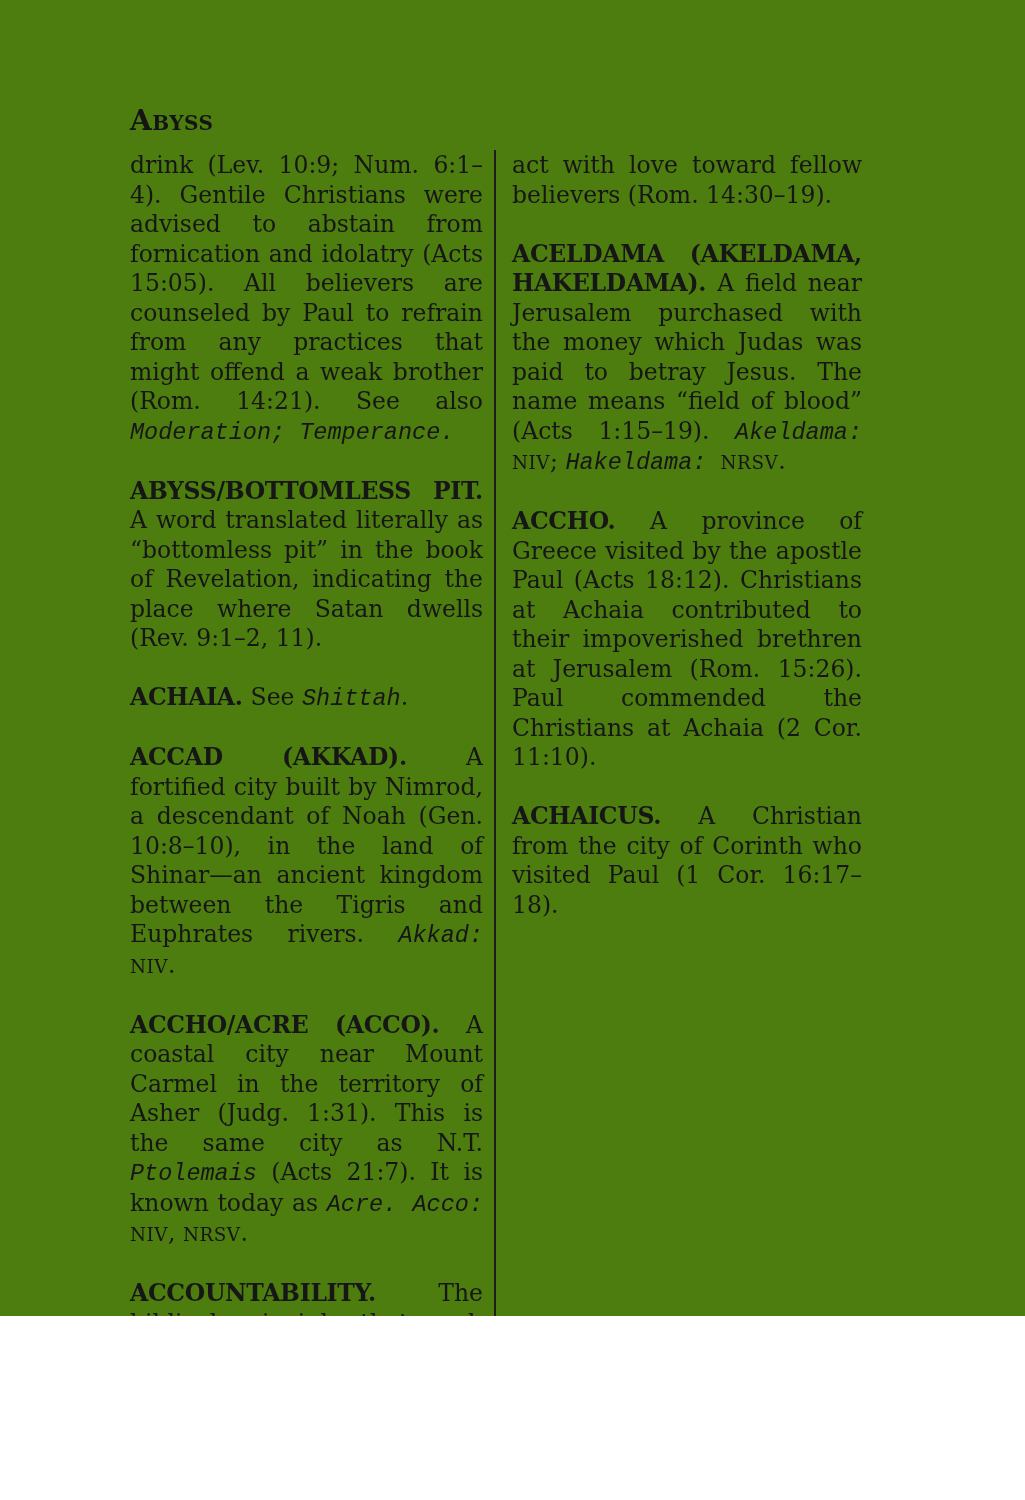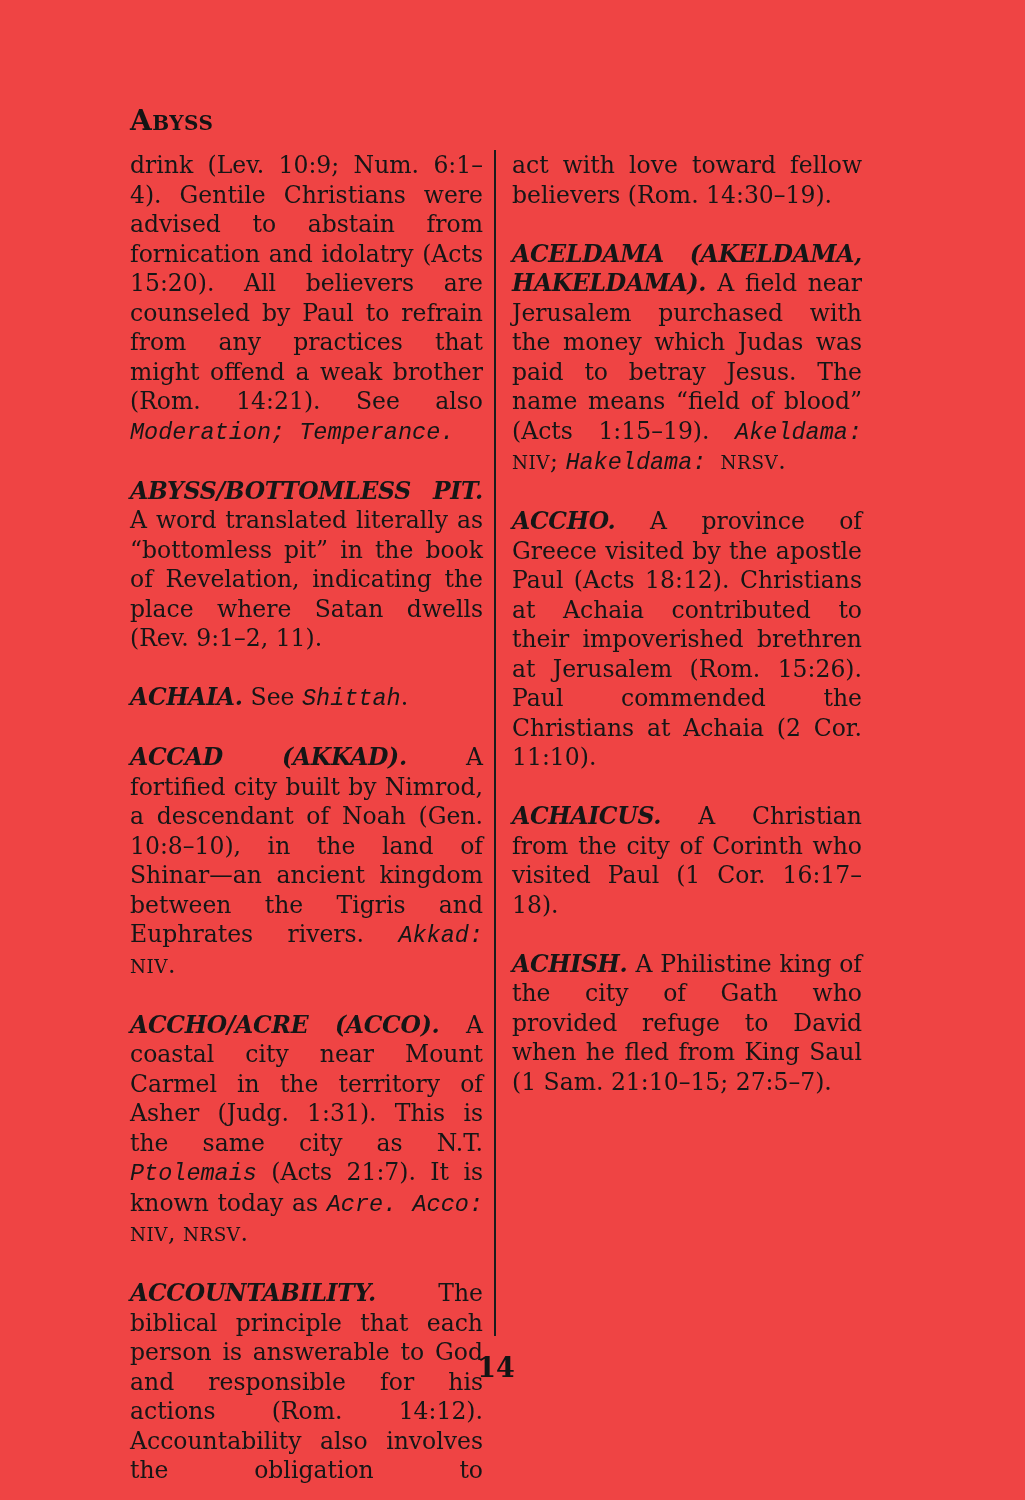--- a/index.html
+++ b/index.html
@@ -1,20 +1,20 @@
 <!DOCTYPE html>
 <html><head>
 <meta charset="utf-8">
 <style>
   html, body { margin: 0; padding: 0; background: #ffffff; }
   .page {
     position: relative;
     width: 1025px;
-    height: 1500px;
-    background: #ef4444;
+    height: 1316px;
+    background: #4d7c0f;
     color: #161616;
     font-family: "DejaVu Serif", serif;
   }
   .running-head {
     position: absolute;
     left: 130px;
     top: 104px;
     font-weight: bold;
     font-variant: small-caps;
     font-size: 28px;
@@ -35,21 +35,21 @@
     text-align: justify;
     font-size: 23.5px;
     line-height: 29.5px;
     hyphens: auto;
     -webkit-hyphens: auto;
   }
   .col-left  { left: 130px; width: 353px; }
   .col-right { left: 512px; width: 350px; }
   .entry { margin: 0 0 29.5px 0; }
   .entry:last-child { margin-bottom: 0; }
-  .seg-bold { font-weight: bold; letter-spacing: -0.3px; font-style: italic; }
+  .seg-bold { font-weight: bold; letter-spacing: -0.3px; }
   .seg-italic { font-style: italic; font-family: Liberation Mono, monospace; }
   .seg-smallcaps { font-size: 0.78em; letter-spacing: 0.5px; }
   .runs-over { text-align-last: justify; }
   .page-number {
     position: absolute;
     left: 130px;
     width: 732px;
     top: 1352px;
     text-align: center;
     font-weight: bold;
@@ -59,30 +59,29 @@
 </style>
 </head>
 <body>
 
 <div class="page" lang="en">
   <div class="running-head">Abyss</div>
 
   <div class="divider"></div>
 
   <div class="col col-left" id="col-left">
-      <p class="entry"><span class="seg-normal">drink (Lev. 10:9; Num. 6:1–4). Gentile Christians were advised to abstain from fornication and idolatry (Acts 15:20). All believers are counseled by Paul to refrain from any practices that might offend a weak brother (Rom. 14:21). See also </span><span class="seg-italic">Moderation; Temperance.</span></p>
+      <p class="entry"><span class="seg-normal">drink (Lev. 10:9; Num. 6:1–4). Gentile Christians were advised to abstain from fornication and idolatry (Acts 15:05). All believers are counseled by Paul to refrain from any practices that might offend a weak brother (Rom. 14:21). See also </span><span class="seg-italic">Moderation; Temperance.</span></p>
       <p class="entry"><span class="seg-bold">ABYSS/BOTTOMLESS PIT. </span><span class="seg-normal">A word translated literally as “bottomless pit” in the book of Revelation, indicating the place where Satan dwells (Rev. 9:1–2, 11).</span></p>
       <p class="entry"><span class="seg-bold">ACHAIA. </span><span class="seg-normal">See </span><span class="seg-italic">Shittah</span><span class="seg-normal">.</span></p>
       <p class="entry"><span class="seg-bold">ACCAD (AKKAD). </span><span class="seg-normal">A fortified city built by Nimrod, a descendant of Noah (Gen. 10:8–10), in the land of Shinar—an ancient kingdom between the Tigris and Euphrates rivers. </span><span class="seg-italic">Akkad: </span><span class="seg-smallcaps">NIV</span><span class="seg-normal">.</span></p>
       <p class="entry"><span class="seg-bold">ACCHO/ACRE (ACCO). </span><span class="seg-normal">A coastal city near Mount Carmel in the territory of Asher (Judg. 1:31). This is the same city as N.T. </span><span class="seg-italic">Ptolemais</span><span class="seg-normal"> (Acts 21:7). It is known today as </span><span class="seg-italic">Acre. Acco: </span><span class="seg-smallcaps">NIV</span><span class="seg-normal">, </span><span class="seg-smallcaps">NRSV</span><span class="seg-normal">.</span></p>
       <p class="entry runs-over"><span class="seg-bold">ACCOUNTABILITY. </span><span class="seg-normal">The biblical principle that each person is answerable to God and responsible for his actions (Rom. 14:12). Accountability also involves the obligation to</span></p>
     </div>
 
   <div class="col col-right" id="col-right">
       <p class="entry"><span class="seg-normal">act with love toward fellow believers (Rom. 14:30–19).</span></p>
       <p class="entry"><span class="seg-bold">ACELDAMA (AKELDAMA, HAKELDAMA). </span><span class="seg-normal">A field near Jerusalem purchased with the money which Judas was paid to betray Jesus. The name means “field of blood” (Acts 1:15–19). </span><span class="seg-italic">Akeldama: </span><span class="seg-smallcaps">NIV</span><span class="seg-normal">; </span><span class="seg-italic">Hakeldama: </span><span class="seg-smallcaps">NRSV</span><span class="seg-normal">.</span></p>
       <p class="entry"><span class="seg-bold">ACCHO. </span><span class="seg-normal">A province of Greece visited by the apostle Paul (Acts 18:12). Christians at Achaia contributed to their impoverished brethren at Jerusalem (Rom. 15:26). Paul commended the Christians at Achaia (2 Cor. 11:10).</span></p>
       <p class="entry"><span class="seg-bold">ACHAICUS. </span><span class="seg-normal">A Christian from the city of Corinth who visited Paul (1 Cor. 16:17–18).</span></p>
-      <p class="entry"><span class="seg-bold">ACHISH. </span><span class="seg-normal">A Philistine king of the city of Gath who provided refuge to David when he fled from King Saul (1 Sam. 21:10–15; 27:5–7).</span></p>
     </div>
 
   <div class="page-number">14</div>
 </div>
 
 </body></html>

